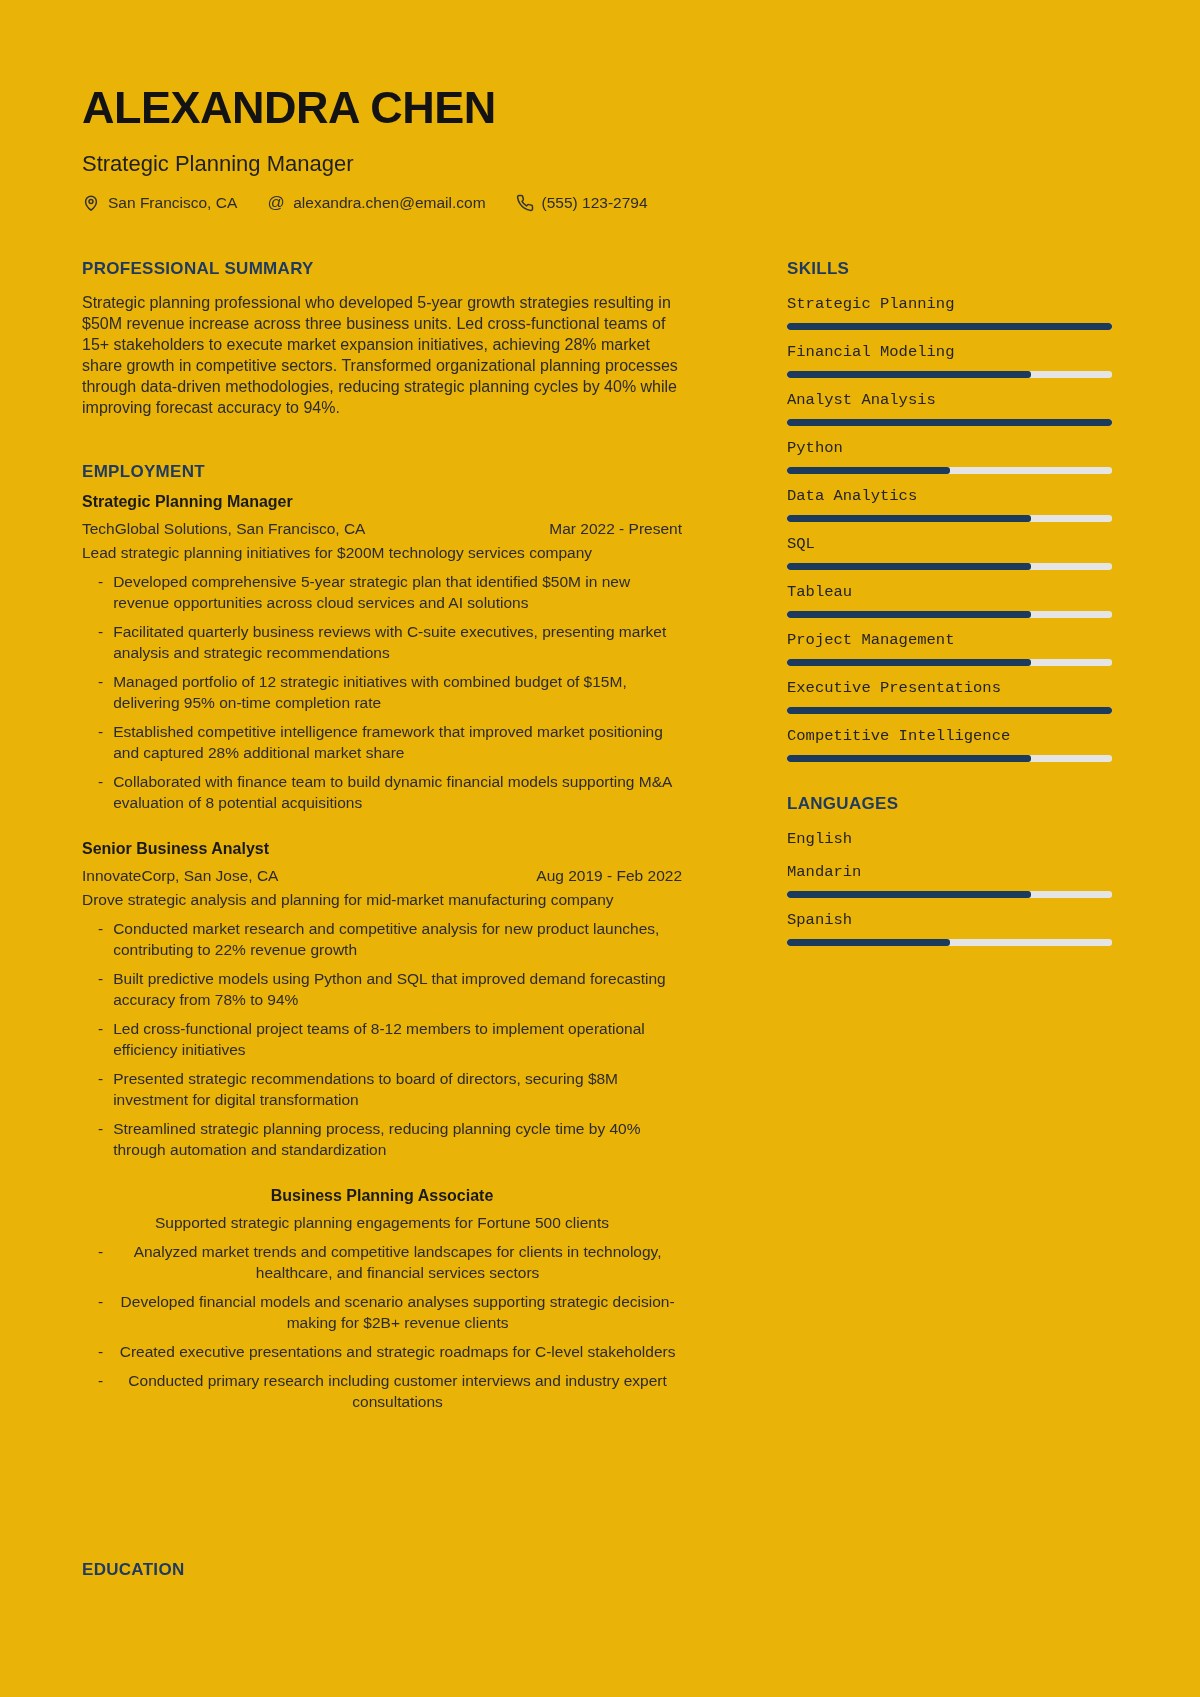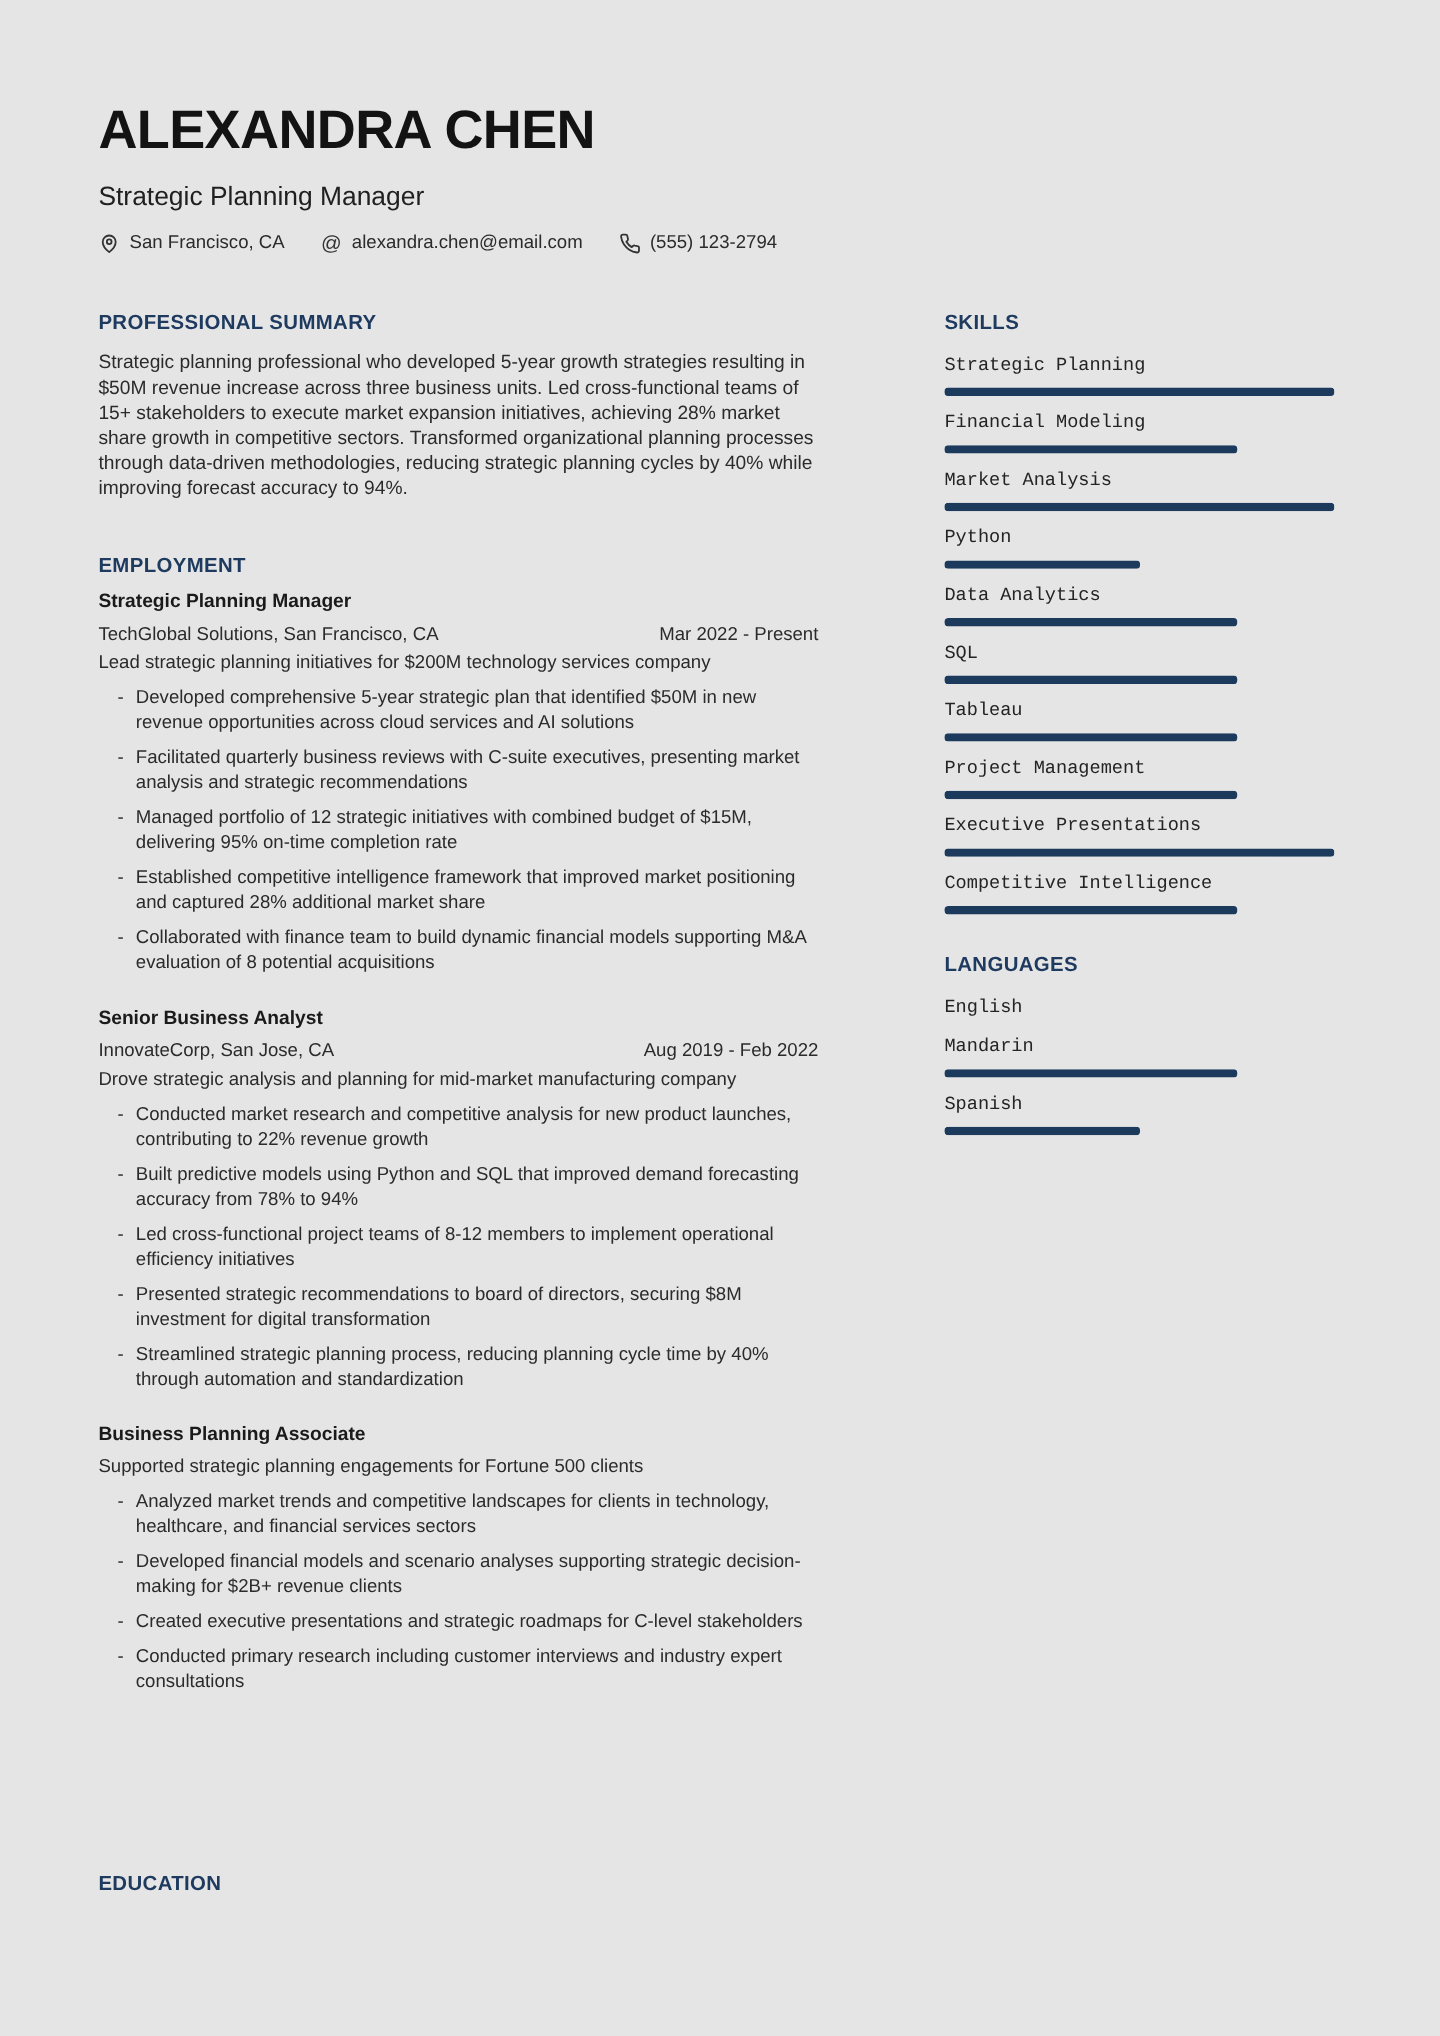--- a/index.html
+++ b/index.html
@@ -4,21 +4,21 @@
 <style>
   * { box-sizing: border-box; }
   html, body { margin: 0; padding: 0; background: #ffffff; }
   body {
     font-family: "Liberation Sans", "DejaVu Sans", sans-serif;
     color: #2b2b2b;
     -webkit-font-smoothing: antialiased;
   }
   .page {
     width: 1200px; height: 1697px;
-    background: #e5e5e5;
+    background: #eab308;
     padding: 85px 88px 0 82px;
     overflow: hidden;
     position: relative;
   }
 
   
   .h-name {
     margin: 0;
     font-size: 45px; line-height: 1.0;
     font-weight: 700; letter-spacing: -0.5px;
@@ -57,21 +57,21 @@
   .summary-text {
     margin: 13px 0 0 0;
     font-size: 16px; line-height: 21px;
     color: #2b2b2b;
   }
 
   
   .employment-section { margin-top: 44px; }
   .jobs-mount { margin-top: 11px; }
   .job { margin-bottom: 27px; }
-  .job:last-child { margin-bottom: 0; }
+  .job:last-child { margin-bottom: 0; text-align: center; }
   .job-role {
     margin: 0 0 7px 0;
     font-size: 16px; font-weight: 700; color: #1a1a1a;
   }
   .job-meta {
     display: flex; justify-content: space-between;
     font-size: 15.5px; line-height: 21px; color: #2b2b2b;
   }
   .job-summary { margin: 3px 0 8px 0; font-size: 15.5px; line-height: 21px; }
   .bullets { list-style: none; margin: 0; padding: 0 0 0 16px; }
@@ -242,21 +242,21 @@
       <div class="bar-fill" style="width: 100%;"></div>
     </div>
   </div>
             <div class="bar-item">
     <div class="bar-label">Financial Modeling</div>
     <div class="bar-track">
       <div class="bar-fill" style="width: 75%;"></div>
     </div>
   </div>
             <div class="bar-item">
-    <div class="bar-label">Market Analysis</div>
+    <div class="bar-label">Analyst Analysis</div>
     <div class="bar-track">
       <div class="bar-fill" style="width: 100%;"></div>
     </div>
   </div>
             <div class="bar-item">
     <div class="bar-label">Python</div>
     <div class="bar-track">
       <div class="bar-fill" style="width: 50%;"></div>
     </div>
   </div>

